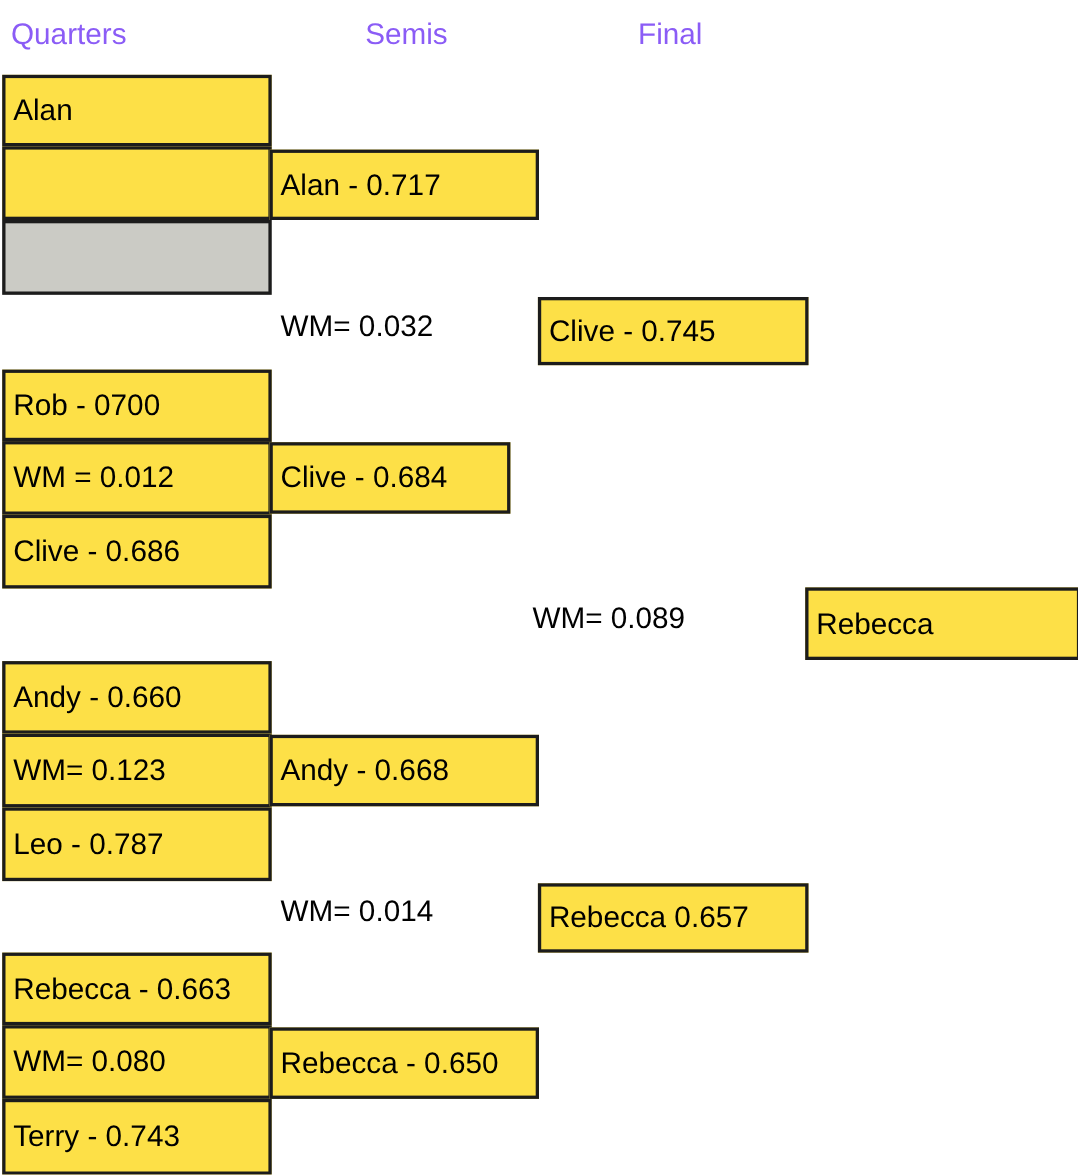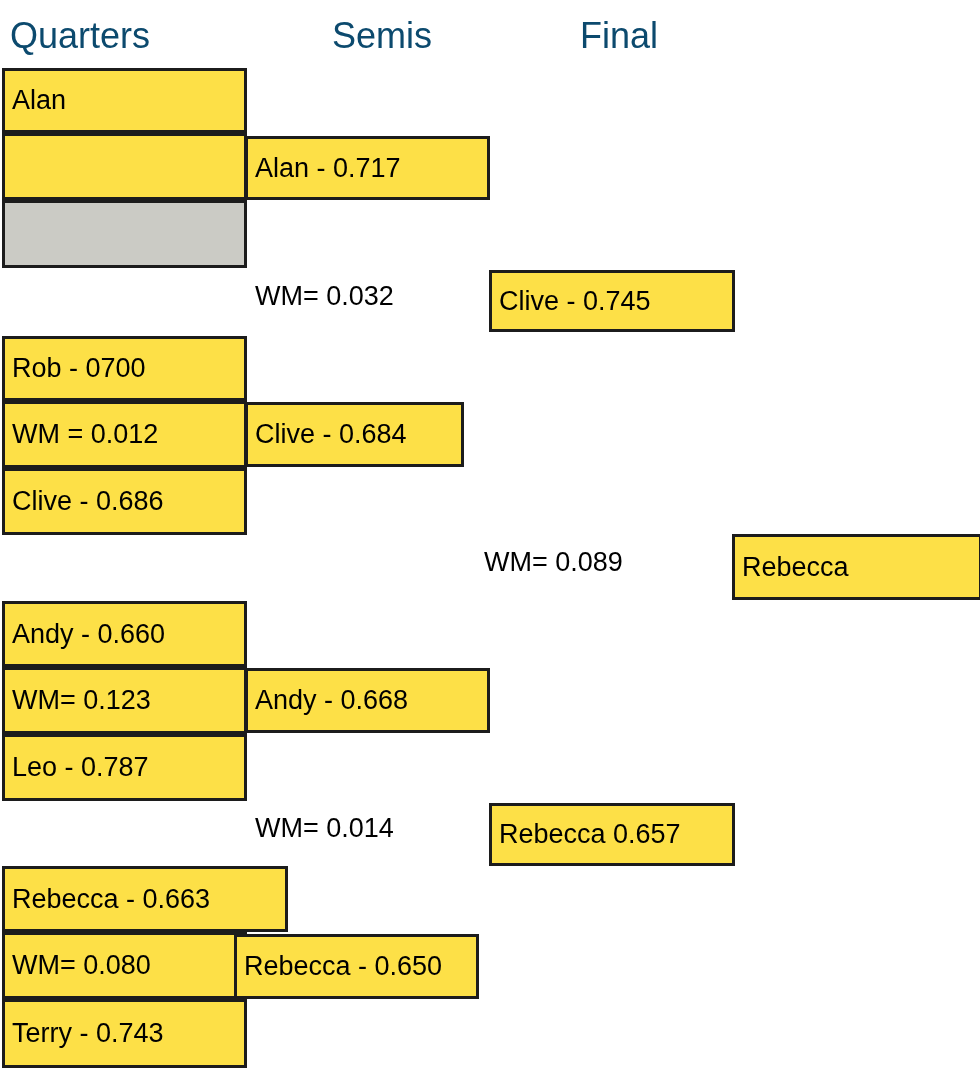--- a/index.html
+++ b/index.html
@@ -11,23 +11,23 @@
     position: relative;
     width: 980px;
     height: 1068px;
     background: #ffffff;
     overflow: hidden;
     font-family: "Liberation Sans", sans-serif;
     color: #000000;
   }
   .col-header {
     position: absolute;
-    font-size: 36px;
+    font-size: 27px;
     line-height: 1;
-    color: #0c4a6e;
+    color: #8b5cf6;
     white-space: nowrap;
   }
   .box {
     position: absolute;
     box-sizing: border-box;
     border: 3px solid #1c1c1c;
     background: #fde047;
     display: flex;
     align-items: center;
     font-size: 27px;
@@ -62,28 +62,28 @@
   <div class="box grey" style="left:2px; top:200px; width:245px; height:68px;"></div>
 
   <div class="box" style="left:2px; top:336px; width:245px; height:65px;">Rob - 0700</div>
   <div class="box" style="left:2px; top:401px; width:245px; height:67px;text-align:center;">WM = 0.012</div>
   <div class="box" style="left:2px; top:468px; width:245px; height:67px;">Clive - 0.686</div>
 
   <div class="box" style="left:2px; top:601px; width:245px; height:66px;">Andy - 0.660</div>
   <div class="box" style="left:2px; top:667px; width:245px; height:67px;">WM= 0.123</div>
   <div class="box" style="left:2px; top:734px; width:245px; height:67px;">Leo - 0.787</div>
 
-  <div class="box" style="left:2px; top:866px; width:286px; height:66px;">Rebecca - 0.663</div>
+  <div class="box" style="left:2px; top:866px; width:245px; height:66px;">Rebecca - 0.663</div>
   <div class="box" style="left:2px; top:932px; width:245px; height:67px;">WM= 0.080</div>
   <div class="box" style="left:2px; top:999px; width:245px; height:69px;">Terry - 0.743</div>
 
   <div class="box" style="left:245px; top:136px; width:245px; height:64px;">Alan - 0.717</div>
   <div class="box" style="left:245px; top:402px; width:219px; height:65px;">Clive - 0.684</div>
   <div class="box" style="left:245px; top:668px; width:245px; height:65px;">Andy - 0.668</div>
-  <div class="box" style="left:234px; top:934px; width:245px; height:65px;">Rebecca - 0.650</div>
+  <div class="box" style="left:245px; top:934px; width:245px; height:65px;">Rebecca - 0.650</div>
 
   <div class="box" style="left:489px; top:270px; width:246px; height:62px;">Clive - 0.745</div>
   <div class="box" style="left:489px; top:803px; width:246px; height:63px;">Rebecca 0.657</div>
 
   <div class="box" style="left:732px; top:534px; width:250px; height:66px;">Rebecca</div>
 
   <div class="floating-label" style="left:255px; top:283px;">WM= 0.032</div>
   <div class="floating-label" style="left:484px; top:549px;">WM= 0.089</div>
   <div class="floating-label" style="left:255px; top:815px;">WM= 0.014</div>
 

